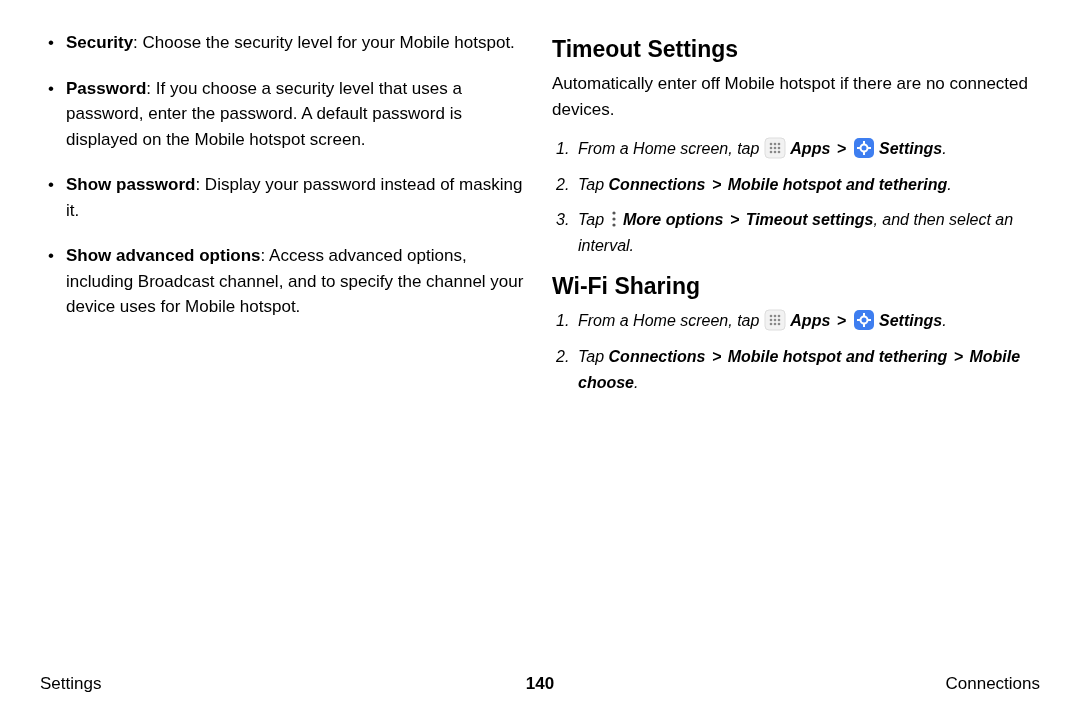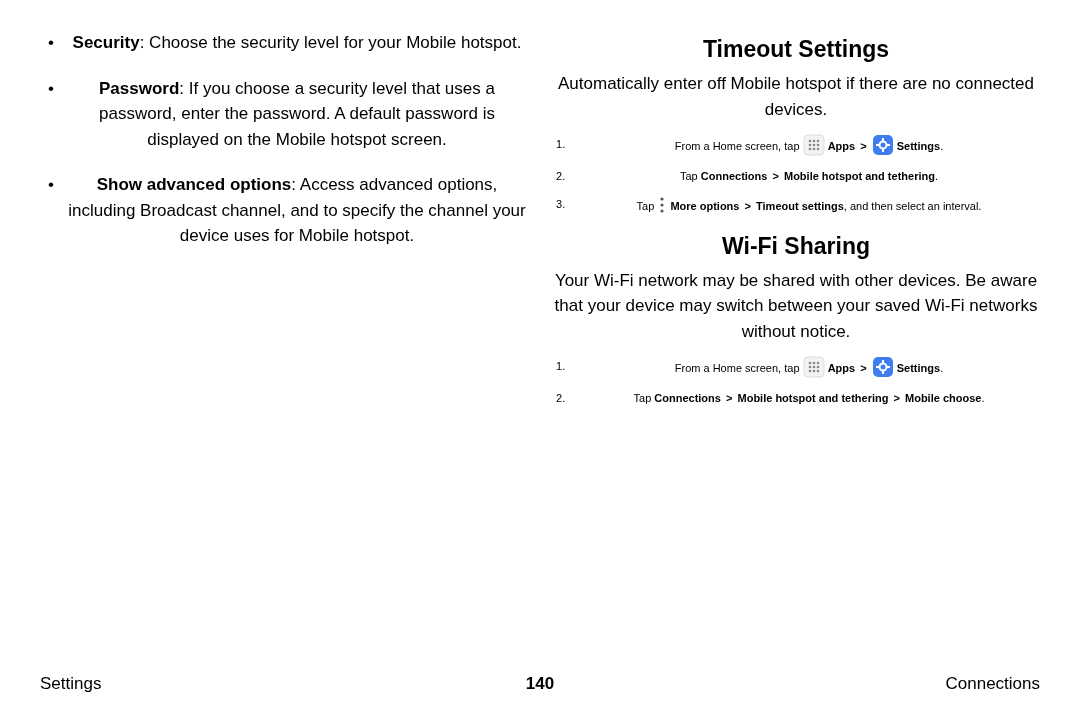--- a/index.html
+++ b/index.html
@@ -8,21 +8,20 @@
     height: 720px;
     font-family: Arial, Helvetica, sans-serif;
     color: #000;
     background: #fff;
     position: relative;
     padding: 30px 40px 0 40px;
   }
   .columns {
     display: flex;
     gap: 24px;
-    text-align: center;
   }
   .col {
     flex: 1;
     min-width: 0;
   }
   .bullet-list {
     list-style: none;
     padding-left: 26px;
   }
   .bullet-list li {
@@ -50,24 +49,25 @@
     line-height: 1.5;
     margin-bottom: 14px;
   }
   .numlist {
     list-style: none;
     padding-left: 26px;
     counter-reset: item;
   }
   .numlist li {
     position: relative;
-    font-size: 11px;
+    font-size: 16px;
     line-height: 1.6;
     margin-bottom: 10px;
     counter-increment: item;
+    font-style: italic;
   }
   .numlist li::before {
     content: counter(item) ".";
     position: absolute;
     left: -22px;
     top: 0;
   }
   .icon {
     display: inline-block;
     vertical-align: middle;
@@ -104,20 +104,23 @@
 
 <div class="columns">
 
   <div class="col">
     <ul class="bullet-list">
       <li>
         <span class="bold">Security</span><span>: Choose the security level for your Mobile hotspot.</span>
       </li>
       <li>
         <span class="bold">Password</span><span>: If you choose a security level that uses a password, enter the password. A default password is displayed on the Mobile hotspot screen.</span>
+      </li>
+      <li>
+        <span class="bold">Show password</span><span>: Display your password instead of masking it.</span>
       </li>
       <li>
         <span class="bold">Show advanced options</span><span>: Access advanced options, including Broadcast channel, and to specify the channel your device uses for Mobile hotspot.</span>
       </li>
     </ul>
   </div>
 
   <div class="col">
     <h2>Timeout Settings</h2>
     <p class="para">Automatically enter off Mobile hotspot if there are no connected devices.</p>
@@ -173,21 +176,20 @@
             </svg>
         </span>
         <span class="bold"> More options</span>
         <span class="chev bold">&gt;</span>
         <span class="bold">Timeout settings</span><span>, and then select an interval.</span>
       </li>
     </ol>
 
     <div class="second-block">
       <h2>Wi-Fi Sharing</h2>
-      <p class="para">Your Wi-Fi network may be shared with other devices. Be aware that your device may switch between your saved Wi-Fi networks without notice.</p>
       <ol class="numlist">
         <li>
           <span>From a Home screen, tap </span>
           <span class="icon">
             <svg viewBox="0 0 22 22">
                 <rect x="1" y="1" width="20" height="20" rx="4" fill="#f2f2f2" stroke="#ddd"></rect>
                 <g fill="#888">
                   <circle cx="7" cy="7" r="1.3"></circle>
                   <circle cx="11" cy="7" r="1.3"></circle>
                   <circle cx="15" cy="7" r="1.3"></circle>

